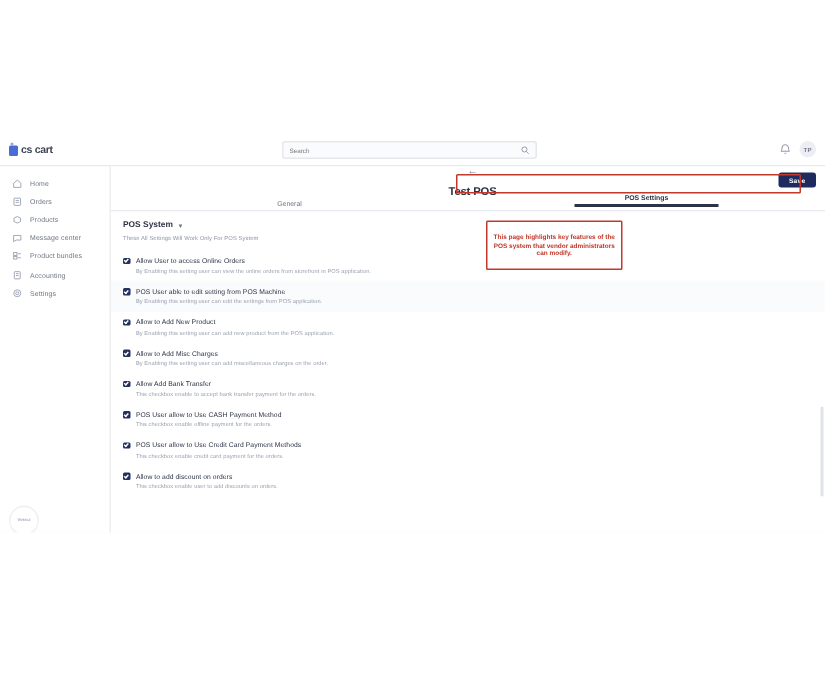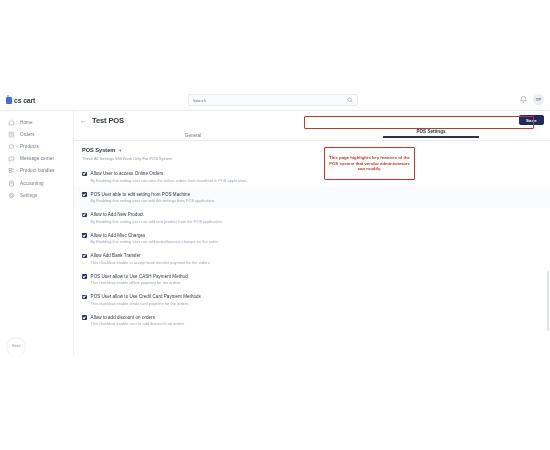--- a/index.html
+++ b/index.html
@@ -61,21 +61,21 @@
 
   .side-badge {
     position:absolute; left:6px; top:226px; width:20px; height:20px; border-radius:50%;
     background:#ffffff; border:1px solid #eef0f4; display:flex; align-items:center; justify-content:center;
     font-size:2.6px; color:#8d94a5; text-align:center; line-height:1.1;
   }
 
   
   .main { position:absolute; top:111px; left:74px; width:476px; height:244px; background:#f4f5f8; }
 
-  .page-head { height:18px; display:flex; align-items:center; gap:5px; padding-left:6px; background:#ffffff; }
+  .page-head { height:18px; display:flex; align-items:center; gap:5px; padding-left:6px; background:#ffffff;flex-direction:column; }
   .back-arrow { font-size:7px; color:#7b8293; line-height:1; }
   .page-title { font-size:7.5px; font-weight:700; color:#2c3345; letter-spacing:-0.1px; }
 
   .save-btn {
     position:absolute; right:6px; top:4px; background:#1f2a5e; color:#ffffff;
     font-size:4.4px; font-weight:600; padding:2.5px 7px; border:none; border-radius:2px; cursor:pointer;
     letter-spacing:0.2px;
   }
 
   

